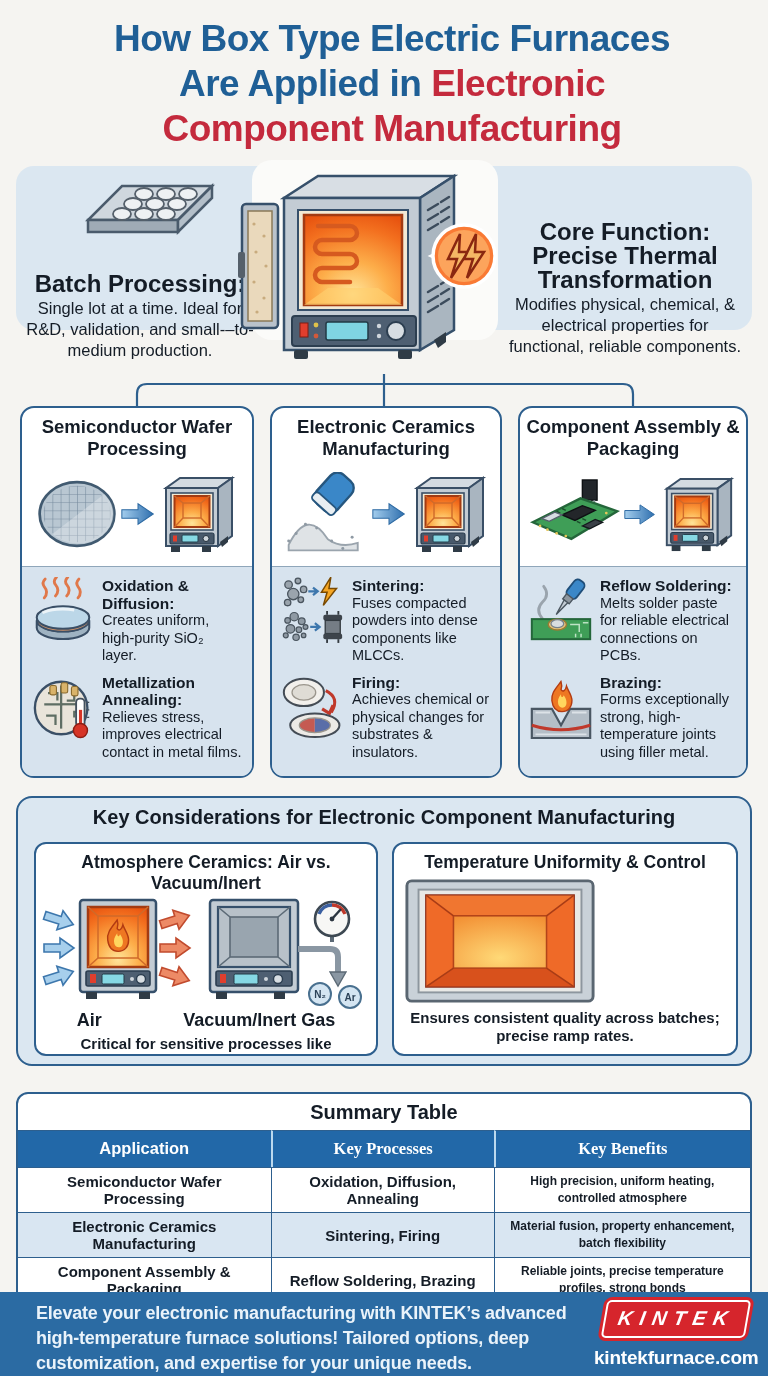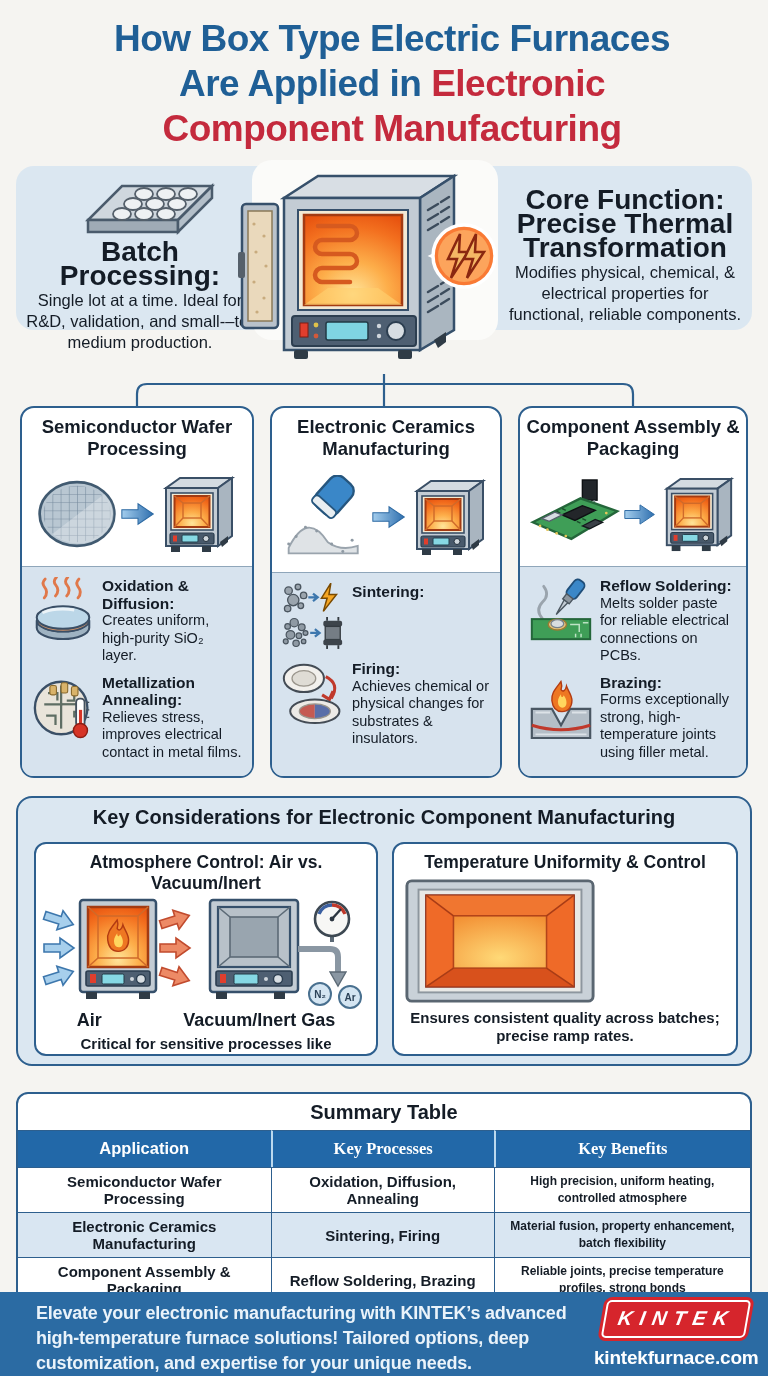--- a/index.html
+++ b/index.html
@@ -16,21 +16,21 @@
     font-size:37px;font-weight:800;line-height:45px;letter-spacing:-0.5px;}
   .t-blue{color:#1f5f96;}
   .t-red{color:#c42a3d;}
 
   
   .hero-bg{left:16px;top:166px;width:736px;height:164px;background:#dbe7f1;border-radius:18px;}
   .hero-white{left:252px;top:160px;width:246px;height:180px;background:#fbfbf9;border-radius:20px;}
   .hero-col{width:228px;text-align:center;}
   .hero-left{left:26px;top:174px;}
   .hero-right{left:506px;top:188px;width:238px;}
-  .hero-head{font-size:28px;font-weight:800;line-height:24px;}
+  .hero-head{font-size:24px;font-weight:800;line-height:24px;margin-top:32px;}
   .hero-body{font-size:16.5px;line-height:21px;margin-top:2px;}
   .furnace-wrap{left:238px;top:164px;width:268px;height:216px;}
   .connectors{left:0;top:374px;width:768px;height:34px;}
 
   
   .col-panel{top:406px;height:372px;background:#ffffff;border:2.5px solid #2d5f8e;
     border-radius:14px;box-sizing:border-box;display:flex;flex-direction:column;}
   .col-1{left:20px;width:234px;}
   .col-2{left:270px;width:232px;}
   .col-3{left:518px;width:230px;}
@@ -373,20 +373,21 @@
             <rect x="46" y="46" width="16" height="14" fill="#757d85" stroke="#333a40" stroke-width="1.4"></rect>
             <rect x="44" y="60" width="20" height="6" rx="2" fill="#3d444b"></rect>
             <line x1="48" y1="36" x2="48" y2="40" stroke="#333a40" stroke-width="2"></line>
               <line x1="60" y1="36" x2="60" y2="40" stroke="#333a40" stroke-width="2"></line>
             <line x1="48" y1="66" x2="48" y2="70" stroke="#333a40" stroke-width="2"></line>
               <line x1="60" y1="66" x2="60" y2="70" stroke="#333a40" stroke-width="2"></line>
           </svg>
         </div>
         <div class="item-text">
           <span class="item-head">Sintering:</span>
+          <span>Fuses compacted powders into dense components like MLCCs.</span>
         </div>
       </div>
       <div class="item">
         <div class="item-icon">
           <svg width="62" height="66" viewBox="0 0 68 72">
             <ellipse cx="24" cy="20" rx="22" ry="15" fill="#f2f0ec" stroke="#444c55" stroke-width="2.2"></ellipse>
             <ellipse cx="24" cy="20" rx="13" ry="8.5" fill="#dfdcd5" stroke="#9a958c" stroke-width="1.4"></ellipse>
             <path d="M48,18 q16,8 6,24 m2,-8 l-4,9 l-8,-5" fill="none" stroke="#c0392b" stroke-width="3.4"></path>
             <ellipse cx="36" cy="56" rx="27" ry="13" fill="#eceae6" stroke="#444c55" stroke-width="2.2"></ellipse>
             <path d="M36,48 a17,8 0 0 0 -17,8 a17,8 0 0 0 17,8 Z" fill="#c55a52"></path>
@@ -479,21 +480,21 @@
           <span>Forms exceptionally strong, high-temperature joints using filler metal.</span>
         </div>
       </div>
     </div>
   </div>
 
   <div class="abs kc-panel"></div>
   <div class="abs kc-title">Key Considerations for Electronic Component Manufacturing</div>
 
   <div class="abs kc-card kc-card-l">
-    <div class="kc-card-title">Atmosphere Control: Air vs. Vacuum/Inert</div>
+    <div class="kc-card-title">Atmosphere Ceramics: Air vs. Vacuum/Inert</div>
     <div class="kc-graphics">
       <svg width="158" height="116" viewBox="0 0 158 116">
         <g fill="#a7cfec" stroke="#3d77ad" stroke-width="1.6">
           <polygon points="4,22 20,22 20,16 34,26 20,36 20,30 4,30" transform="rotate(18 19 26)"></polygon>
           <polygon points="4,50 20,50 20,44 34,54 20,64 20,58 4,58"></polygon>
           <polygon points="4,78 20,78 20,72 34,82 20,92 20,86 4,86" transform="rotate(-18 19 82)"></polygon>
         </g>
         <rect x="40" y="6" width="76" height="92" rx="3" fill="#c3ccd4" stroke="#36506b" stroke-width="2.5"></rect>
         <rect x="48" y="13" width="60" height="60" fill="url(#grad-chamber)" stroke="#a33b12" stroke-width="2.5"></rect>
         <rect x="58" y="22" width="40" height="42" fill="none" stroke="#cf6a2a" stroke-width="1.5"></rect>

